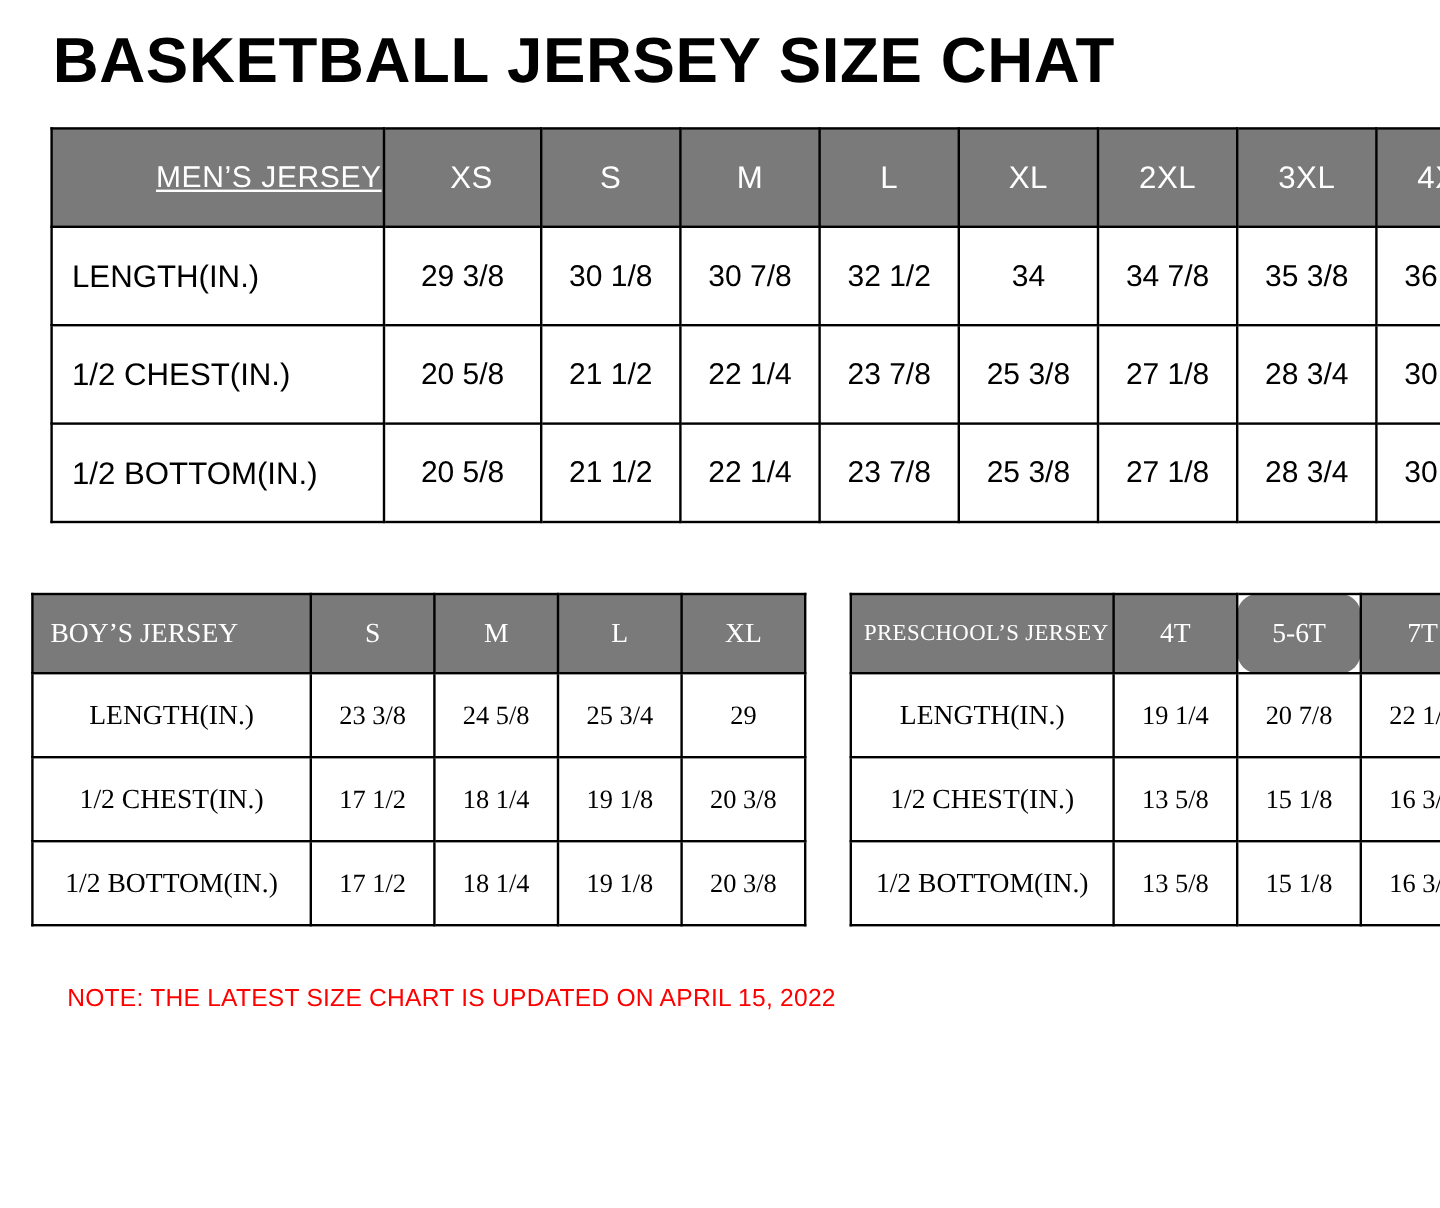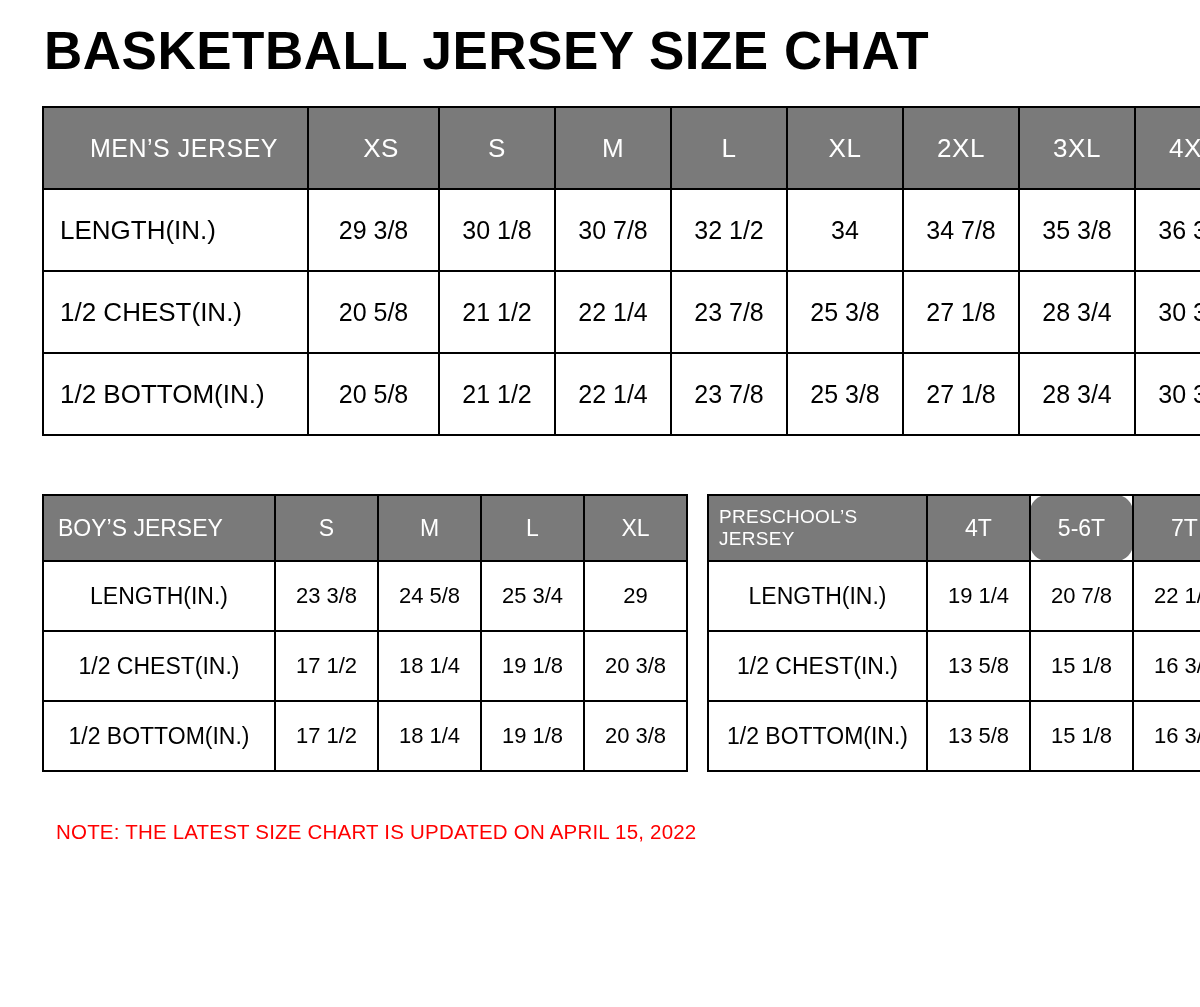--- a/index.html
+++ b/index.html
@@ -59,39 +59,41 @@
   
   .men-wrap { margin: 26px 0 0 20px; }
   table.men { width: 1140px; }
   table.men thead th {
     height: 78px;
     font-size: 26px;
     letter-spacing: 0.5px;
   }
   table.men thead th.rowhead {
     font-size: 25px;
-    text-align: center;
-    padding-left: 18px;
+    text-align: right;
+    padding-left: 30px;
+    text-decoration: underline;
   }
   table.men tbody td {
     height: 78px;
     font-size: 25px;
   }
   table.men tbody td.rowhead {
     font-size: 26px;
     text-align: left;
     padding-left: 16px;
     white-space: nowrap;
   }
 
   
   .bottom-row {
     display: flex;
-    margin: 58px 0 0 20px;
-    gap: 19px;
+    margin: 58px 0 0 4px;
+    gap: 36px;
+    font-family: Liberation Serif, serif;
   }
   table.boy { width: 613px; }
   table.pre { width: 503px; }
 
   table.boy thead th, table.pre thead th {
     height: 62px;
     font-size: 23px;
   }
   table.boy thead th.rowhead {
     font-size: 23px;

